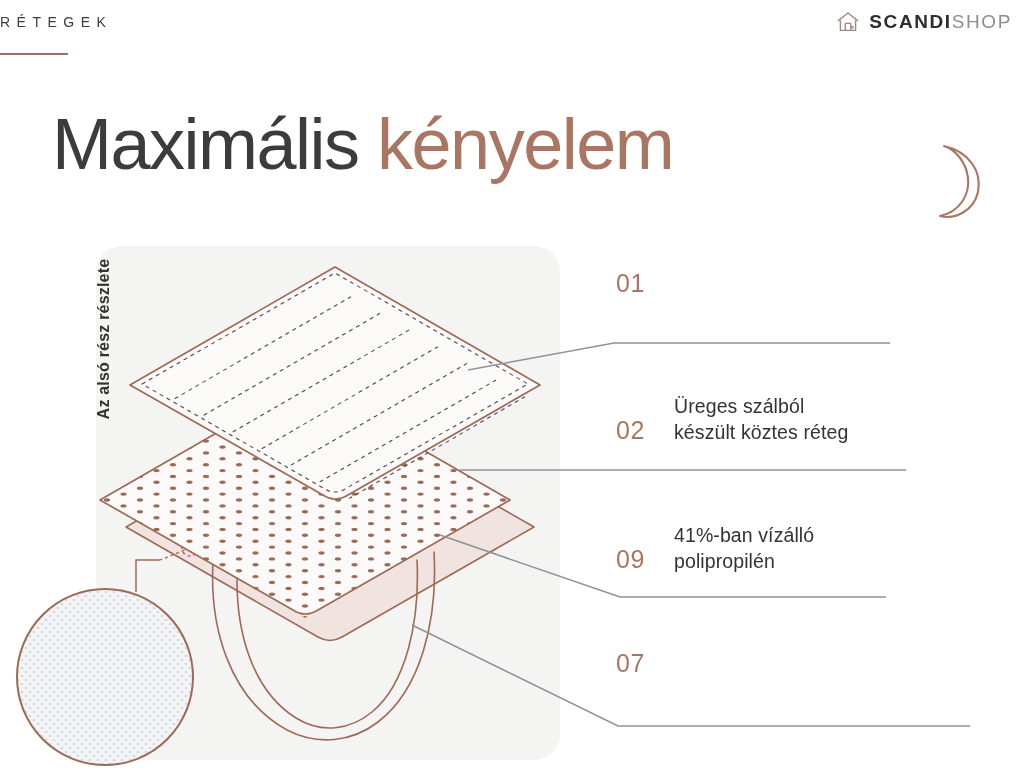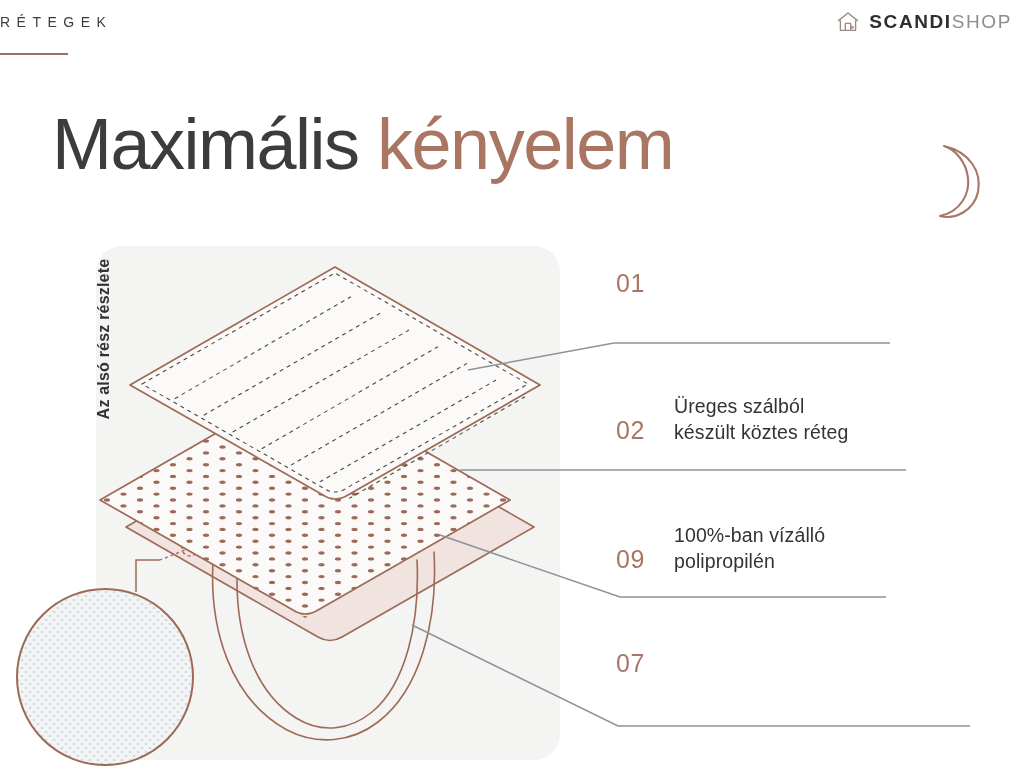--- a/index.html
+++ b/index.html
@@ -1034,19 +1034,19 @@
   <div class="callout" id="c0">
     <div class="num">01</div>
   </div>
   <div class="callout" id="c1">
     <div class="num">02</div>
     <div class="txt">Üreges szálból
 készült köztes réteg</div>
   </div>
   <div class="callout" id="c2">
     <div class="num">09</div>
-    <div class="txt">100%-ban vízálló
+    <div class="txt">41%-ban vízálló
 polipropilén</div>
   </div>
   <div class="callout" id="c3">
     <div class="num">07</div>
   </div>
 </div>
 
 </body></html>

